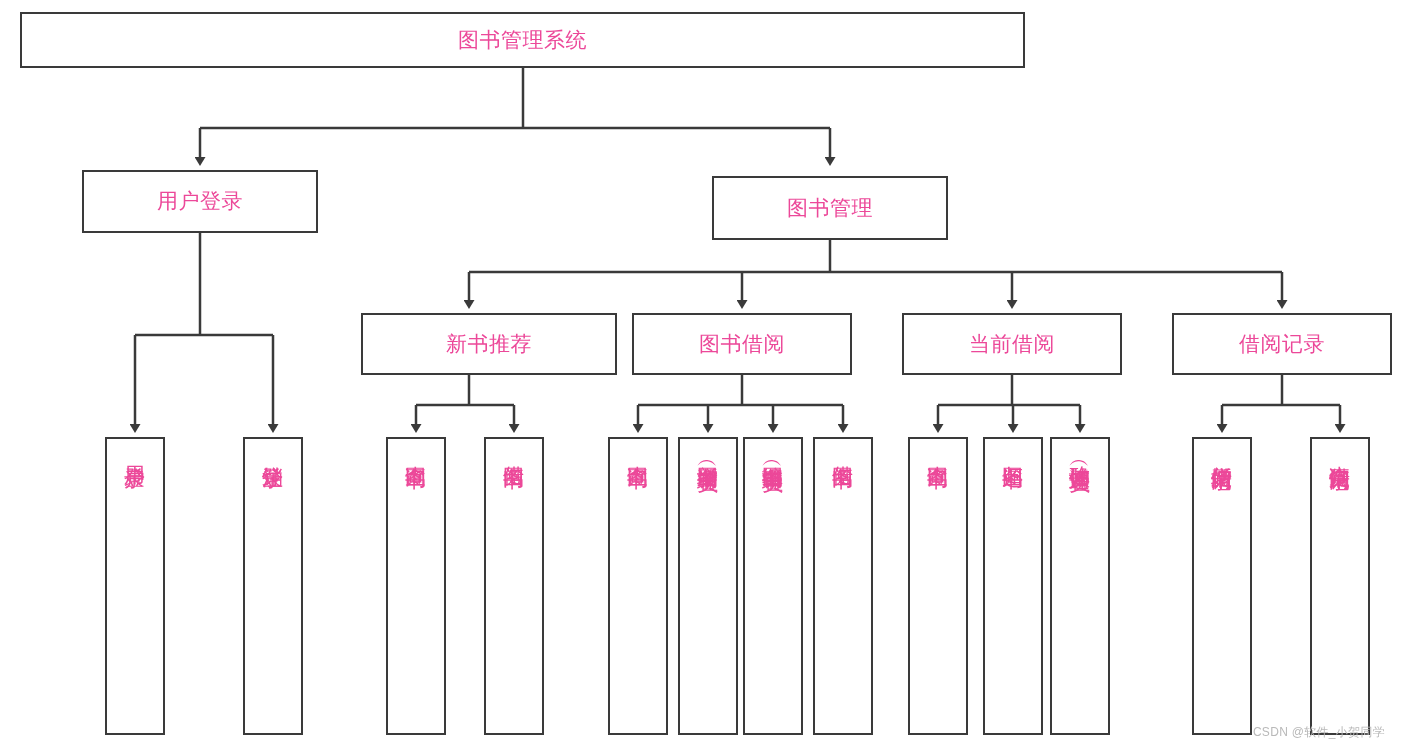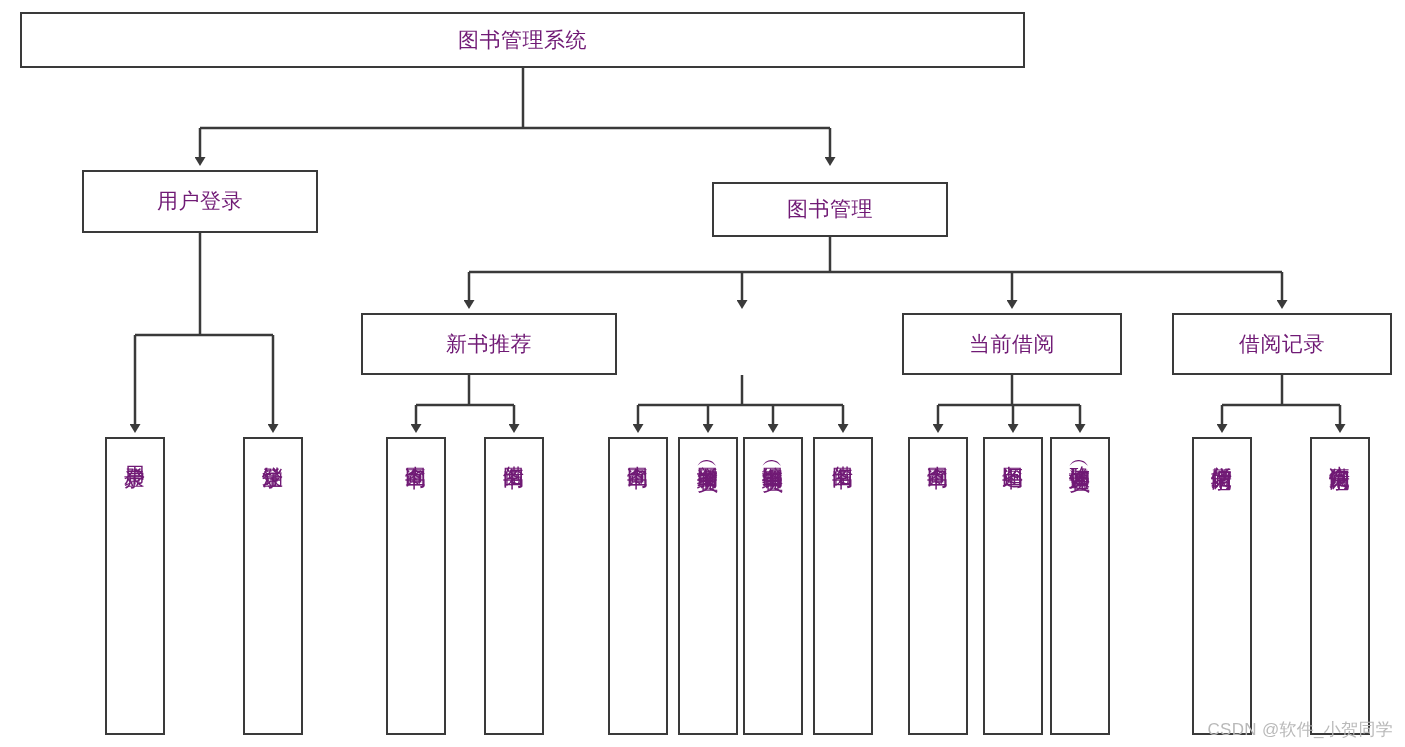--- a/index.html
+++ b/index.html
@@ -31,42 +31,42 @@
     background: #ffffff;
     border: 2px solid #3a3a3a;
     display: flex;
     align-items: center;
     justify-content: center;
     z-index: 2;
   }
   .node-label {
     font-size: 21px;
     line-height: 1.15;
-    color: #701a75;
+    color: #ec4899;
     white-space: nowrap;
     letter-spacing: 0.5px;
   }
   .node.leaf .node-label {
     writing-mode: vertical-rl;
     text-orientation: upright;
     white-space: normal;
     letter-spacing: 1px;
     line-height: 1.0;
     font-size: 21px;
   }
   .node.leaf {
     align-items: flex-start;
     justify-content: center;
     padding-top: 10px;
   }
   .watermark {
     position: absolute;
-    right: 12px;
+    right: 20px;
     bottom: 6px;
-    font-size: 17px;
+    font-size: 12px;
     color: #b9b9b9;
     z-index: 5;
     white-space: nowrap;
     letter-spacing: 0.3px;
   }
 </style>
 </head>
 <body>
 
 <div id="canvas">
@@ -121,26 +121,29 @@
     </g>
   </svg>
 
   <div class="node" id="n-root" style="left:20px; top:12px; width:1005px; height:56px;">
     <span class="node-label">图书管理系统</span>
   </div>
 
   <div class="node" style="left:82px; top:170px; width:236px; height:63px;">
     <span class="node-label">用户登录</span>
   </div>
-  <div class="node" style="left:712px; top:182px; width:236px; height:55px;">
+  <div class="node" style="left:712px; top:176px; width:236px; height:64px;">
     <span class="node-label">图书管理</span>
   </div>
 
   <div class="node" style="left:361px; top:313px; width:256px; height:62px;">
     <span class="node-label">新书推荐</span>
+  </div>
+  <div class="node" style="left:632px; top:313px; width:220px; height:62px;">
+    <span class="node-label">图书借阅</span>
   </div>
   <div class="node" style="left:902px; top:313px; width:220px; height:62px;">
     <span class="node-label">当前借阅</span>
   </div>
   <div class="node" style="left:1172px; top:313px; width:220px; height:62px;align-items:center;">
     <span class="node-label">借阅记录</span>
   </div>
 
   <div class="node leaf" style="left:105px; top:437px; width:60px; height:298px;">
     <span class="node-label">用户登录</span>

